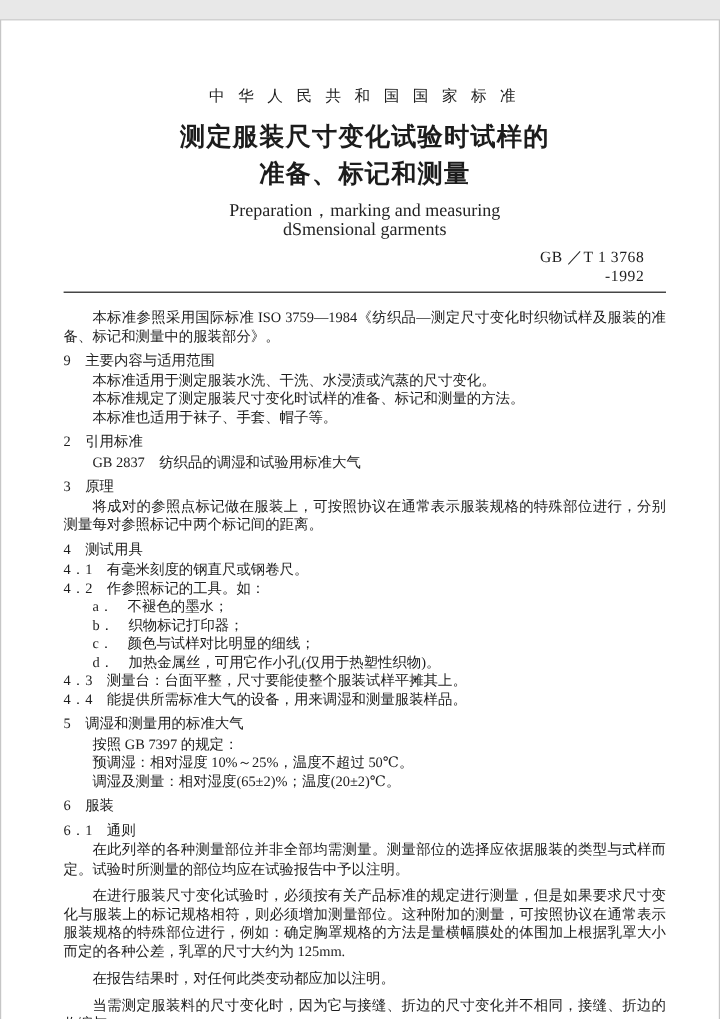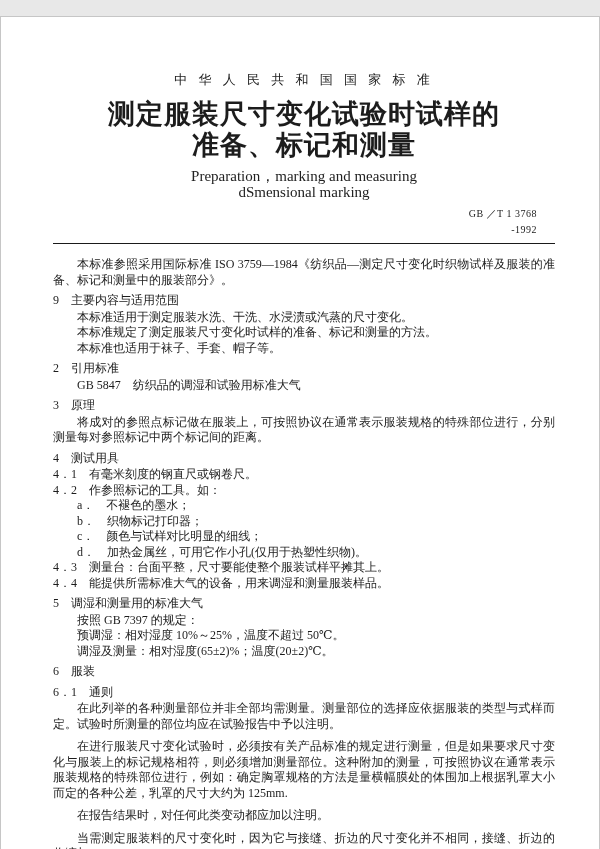--- a/index.html
+++ b/index.html
@@ -18,35 +18,35 @@
   }
   .std-header {
     text-align: center;
     font-size: 13px;
     letter-spacing: 4px;
     white-space: nowrap;
   }
   .doc-title {
     text-align: center;
     font-weight: bold;
-    font-size: 27px;
+    font-size: 21px;
     line-height: 31px;
     letter-spacing: 1px;
     margin-top: 10px;
   }
   .eng-title {
     text-align: center;
     font-size: 15px;
     line-height: 16px;
     margin-top: 7px;
     color: #222;
   }
   .gb-block {
     text-align: right;
-    font-size: 10px;
+    font-size: 13px;
     line-height: 16px;
     margin-top: 6px;
     padding-right: 18px;
     letter-spacing: 0.5px;
   }
   .header-rule {
     border: none;
     border-top: 1.5px solid #1a1a1a;
     margin: 5px 0 0 0;
   }
@@ -70,38 +70,38 @@
 
   <div class="std-header">中 华 人 民 共 和 国 国 家 标 准</div>
 
   <div class="doc-title">
     <div>测定服装尺寸变化试验时试样的</div>
     <div>准备、标记和测量</div>
   </div>
 
   <div class="eng-title">
     <div>Preparation，marking and measuring</div>
-    <div>dSmensional marking</div>
+    <div>dSmensional garments</div>
   </div>
 
   <div class="gb-block">
     <div>GB ／T 1 3768</div>
     <div>-1992</div>
   </div>
 
   <hr class="header-rule">
 
   <div class="doc-body">
       <div class="blk para">本标准参照采用国际标准 ISO 3759—1984《纺织品—测定尺寸变化时织物试样及服装的准备、标记和测量中的服装部分》。</div>
       <div class="blk heading">9　主要内容与适用范围</div>
       <div class="blk para">本标准适用于测定服装水洗、干洗、水浸渍或汽蒸的尺寸变化。</div>
       <div class="blk para">本标准规定了测定服装尺寸变化时试样的准备、标记和测量的方法。</div>
       <div class="blk para">本标准也适用于袜子、手套、帽子等。</div>
       <div class="blk heading">2　引用标准</div>
-      <div class="blk para">GB 5847　纺织品的调湿和试验用标准大气</div>
+      <div class="blk para">GB 2837　纺织品的调湿和试验用标准大气</div>
       <div class="blk heading">3　原理</div>
       <div class="blk para">将成对的参照点标记做在服装上，可按照协议在通常表示服装规格的特殊部位进行，分别测量每对参照标记中两个标记间的距离。</div>
       <div class="blk heading">4　测试用具</div>
       <div class="blk sub">4．1　有毫米刻度的钢直尺或钢卷尺。</div>
       <div class="blk sub">4．2　作参照标记的工具。如：</div>
       <div class="blk item">a．　不褪色的墨水；</div>
       <div class="blk item">b．　织物标记打印器；</div>
       <div class="blk item">c．　颜色与试样对比明显的细线；</div>
       <div class="blk item">d．　加热金属丝，可用它作小孔(仅用于热塑性织物)。</div>
       <div class="blk sub">4．3　测量台：台面平整，尺寸要能使整个服装试样平摊其上。</div>

